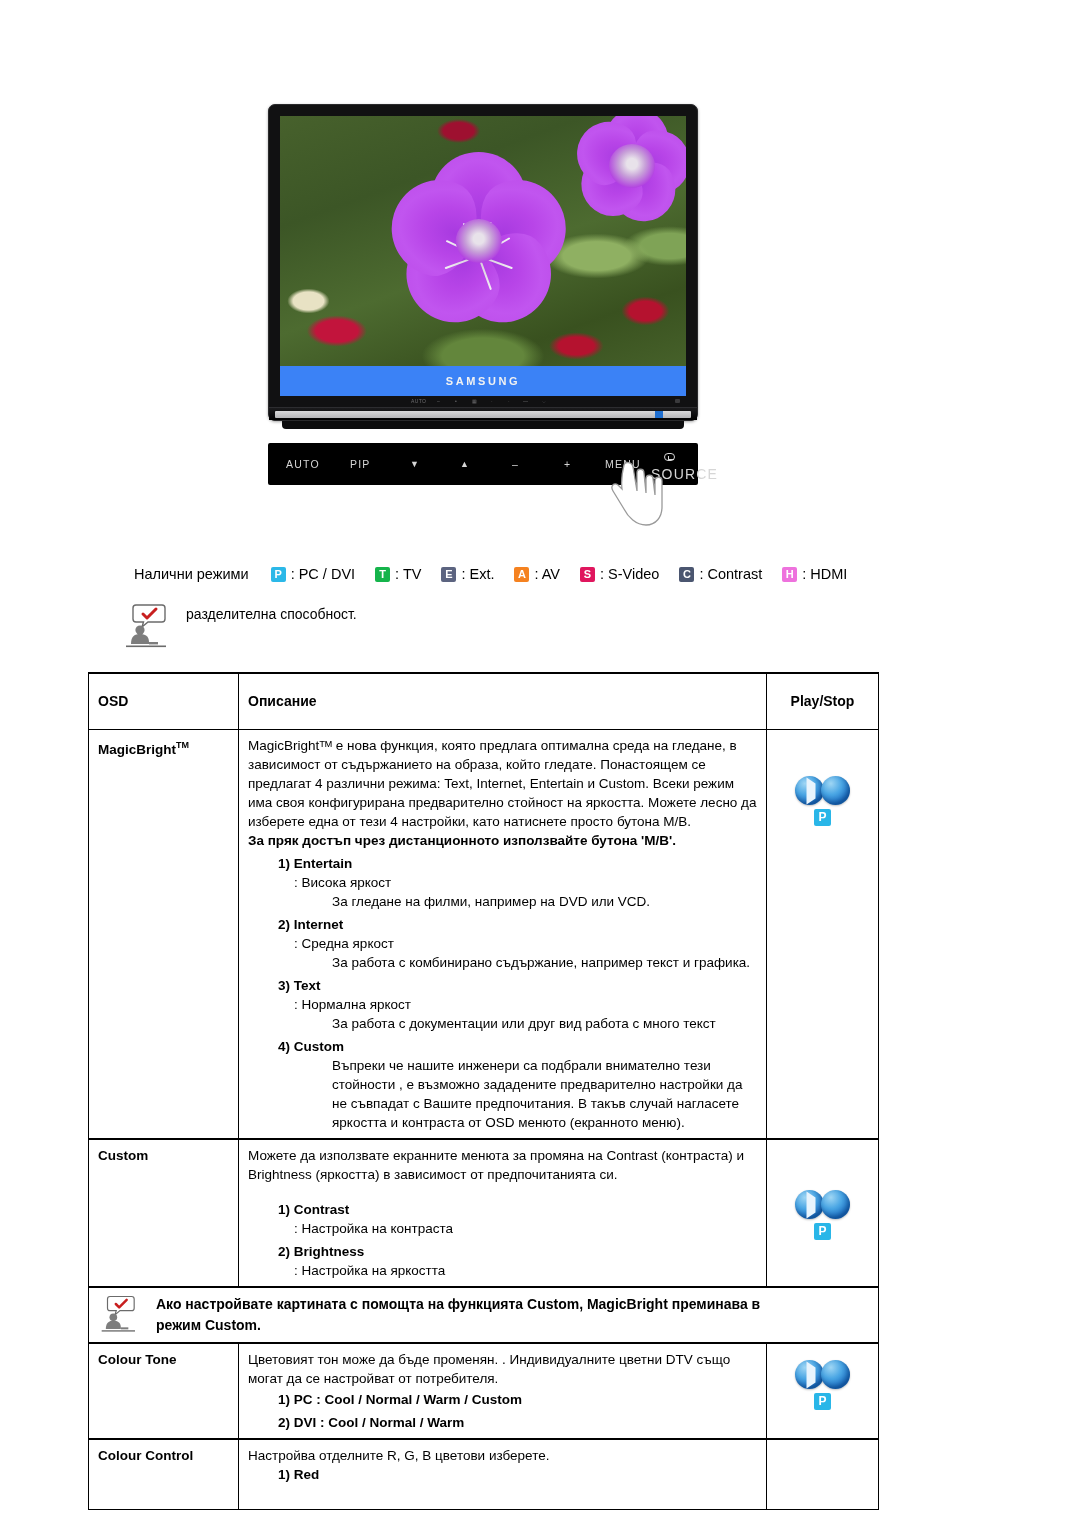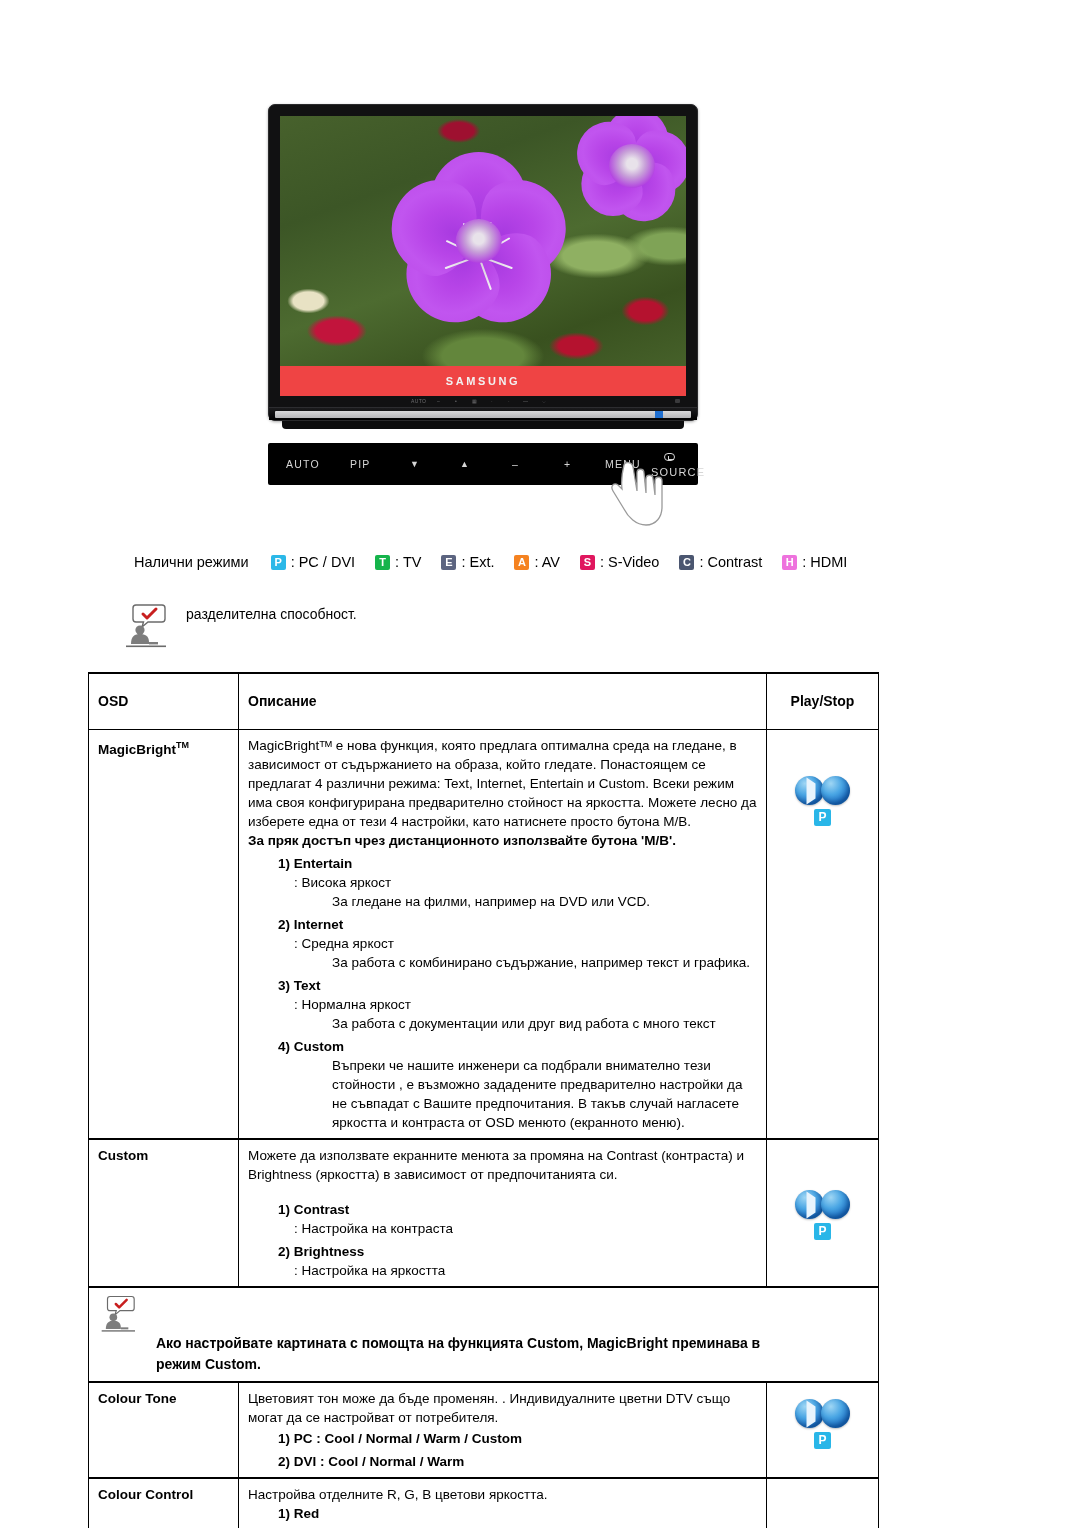--- a/index.html
+++ b/index.html
@@ -77,21 +77,21 @@
     position:absolute; right:-6px; top:4px; width:120px; height:92px;
   }
   .flower2 .petal{ width:64px;height:56px;margin-left:-32px;margin-top:-28px; }
   .flower2 .petal.p1{ transform:rotate(10deg) translateY(-30px); }
   .flower2 .petal.p2{ transform:rotate(82deg) translateY(-30px); }
   .flower2 .petal.p3{ transform:rotate(154deg) translateY(-30px); }
   .flower2 .petal.p4{ transform:rotate(226deg) translateY(-30px); }
   .flower2 .petal.p5{ transform:rotate(298deg) translateY(-30px); }
 
   .brand-bar{
-    height:30px; background:#ef4444;
+    height:30px; background:#3b82f6;
     display:flex; align-items:center; justify-content:center;
     position:relative;
   }
   .brand{
     color:#f2f2f2; font-size:11px; font-weight:bold;
     letter-spacing:2.6px;
   }
   .panel-keys{
     height:11px; background:#111112; position:relative;
   }
@@ -141,21 +141,21 @@
     position:relative; vertical-align:middle;
   }
   .src-ico:after{
     content:""; position:absolute; left:3px; top:2px;
     width:5px;height:3px; border-left:1px solid #d6d6d6; border-bottom:1px solid #d6d6d6;
   }
   .hand{ position:absolute; left:336px; top:12px; width:64px; height:78px; }
 
   
   .modes{
-    position:absolute; left:134px; top:554px;
+    position:absolute; left:134px; top:566px;
     font-size:14.5px; display:flex; align-items:center; gap:0;
     white-space:nowrap;
   }
   .modes .lbl{ margin-right:22px; }
   .mode{ display:inline-flex; align-items:center; margin-right:20px; }
   .mbadge{
     width:15px;height:15px; border-radius:2px;
     color:#fff; font-size:11px; font-weight:bold;
     display:inline-flex; align-items:center; justify-content:center;
     margin-right:5px; line-height:1;
@@ -226,21 +226,21 @@
     width:17px;height:17px;border-radius:2px;
     background:#29b6e8; color:#fff; font-weight:bold; font-size:12px;
     display:flex;align-items:center;justify-content:center;
   }
 
   
   td.noterow{
     padding:8px 10px;
   }
   .noterow-inner{ display:flex; gap:14px; align-items:flex-start; }
-  .noterow-inner .ntext{ font-weight:bold; font-size:14px; line-height:21px;margin-top:39px; }
+  .noterow-inner .ntext{ font-weight:bold; font-size:14px; line-height:21px; }
 </style>
 </head>
 <body>
 
 <div class="monitor-wrap">
   <div class="monitor-body">
     <div class="screen">
       <div class="leaves"></div>
       <div class="flower2">
         <div class="petal p1"></div>
@@ -289,21 +289,21 @@
 
   <div class="btnbar">
     <span class="b" style="left:18px;">AUTO</span>
     <span class="b" style="left:82px;">PIP</span>
     <span class="b sym" style="left:142px;">▼</span>
     <span class="b sym" style="left:192px;">▲</span>
     <span class="b" style="left:244px;">–</span>
     <span class="b" style="left:296px;">+</span>
     <span class="b" style="left:337px;">MENU</span>
     <span class="src-ico" style="position:absolute;left:396px;top:10px;"></span>
-    <span class="b" style="left:383px;top:23px;font-size:11px;">SOURCE</span>
+    <span class="b" style="left:383px;top:23px;font-size:14px;">SOURCE</span>
 
     <svg class="hand" viewBox="0 0 64 78">
       <path d="M20 10 C18 18 17 26 18 34 L14 30 C10 27 6 31 9 36 L20 54 C24 62 32 70 42 70 C52 70 58 62 58 52 L58 26 C58 21 51 21 51 26 L51 40 L49 24 C49 19 42 19 42 24 L42 38 L40 18 C40 13 33 13 33 18 L33 36 L29 12 C28 7 21 6 20 10 Z" fill="#ffffff" stroke="#9a9a9a" stroke-width="1.3"></path>
     </svg>
   </div>
 </div>
 
 <div class="modes">
   <span class="lbl">Налични режими</span>
 
@@ -483,19 +483,19 @@
               </div>
           </div>
           <div class="pbadge">P</div>
         </div>
       </td>
     </tr>
 
     <tr>
       <td class="name thick-top" style="height:70px">Colour Control</td>
       <td class="thick-top">
-        <div>Настройва отделните R, G, B цветови яркостта.</div>
+        <div>Настройва отделните R, G, B цветови изберете.</div>
         <div class="ind1" style="margin-top:0">1) Red</div>
       </td>
       <td class="thick-top"></td>
     </tr>
   </tbody>
 </table>
 
 </body></html>

